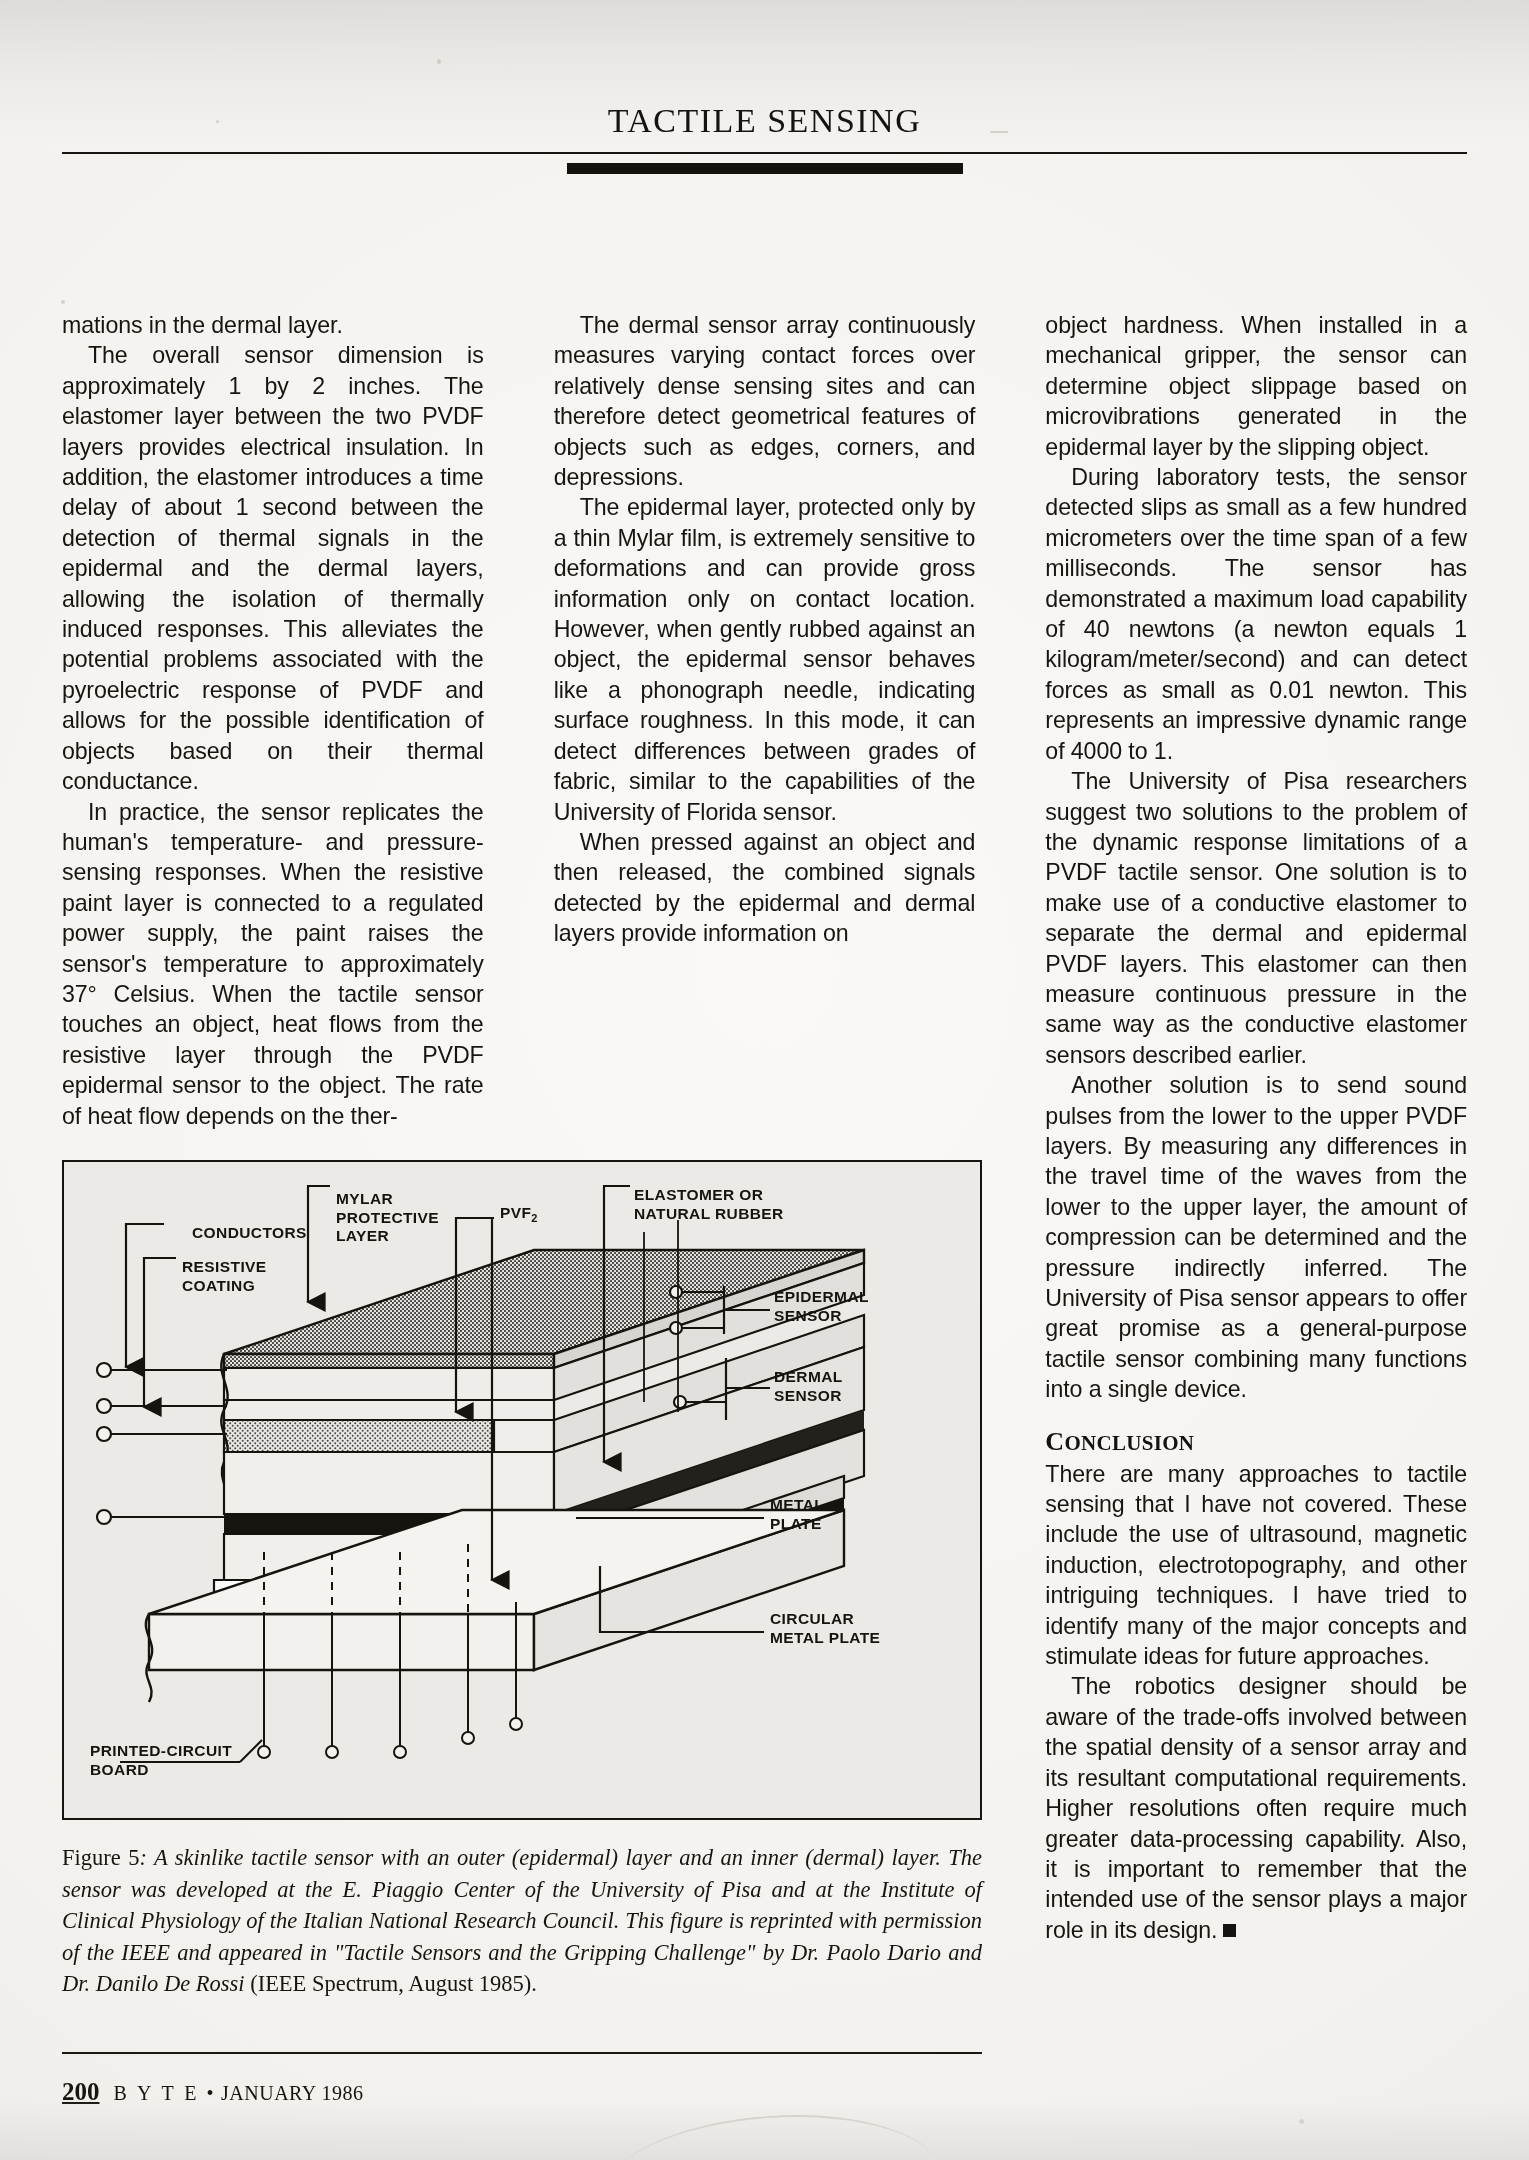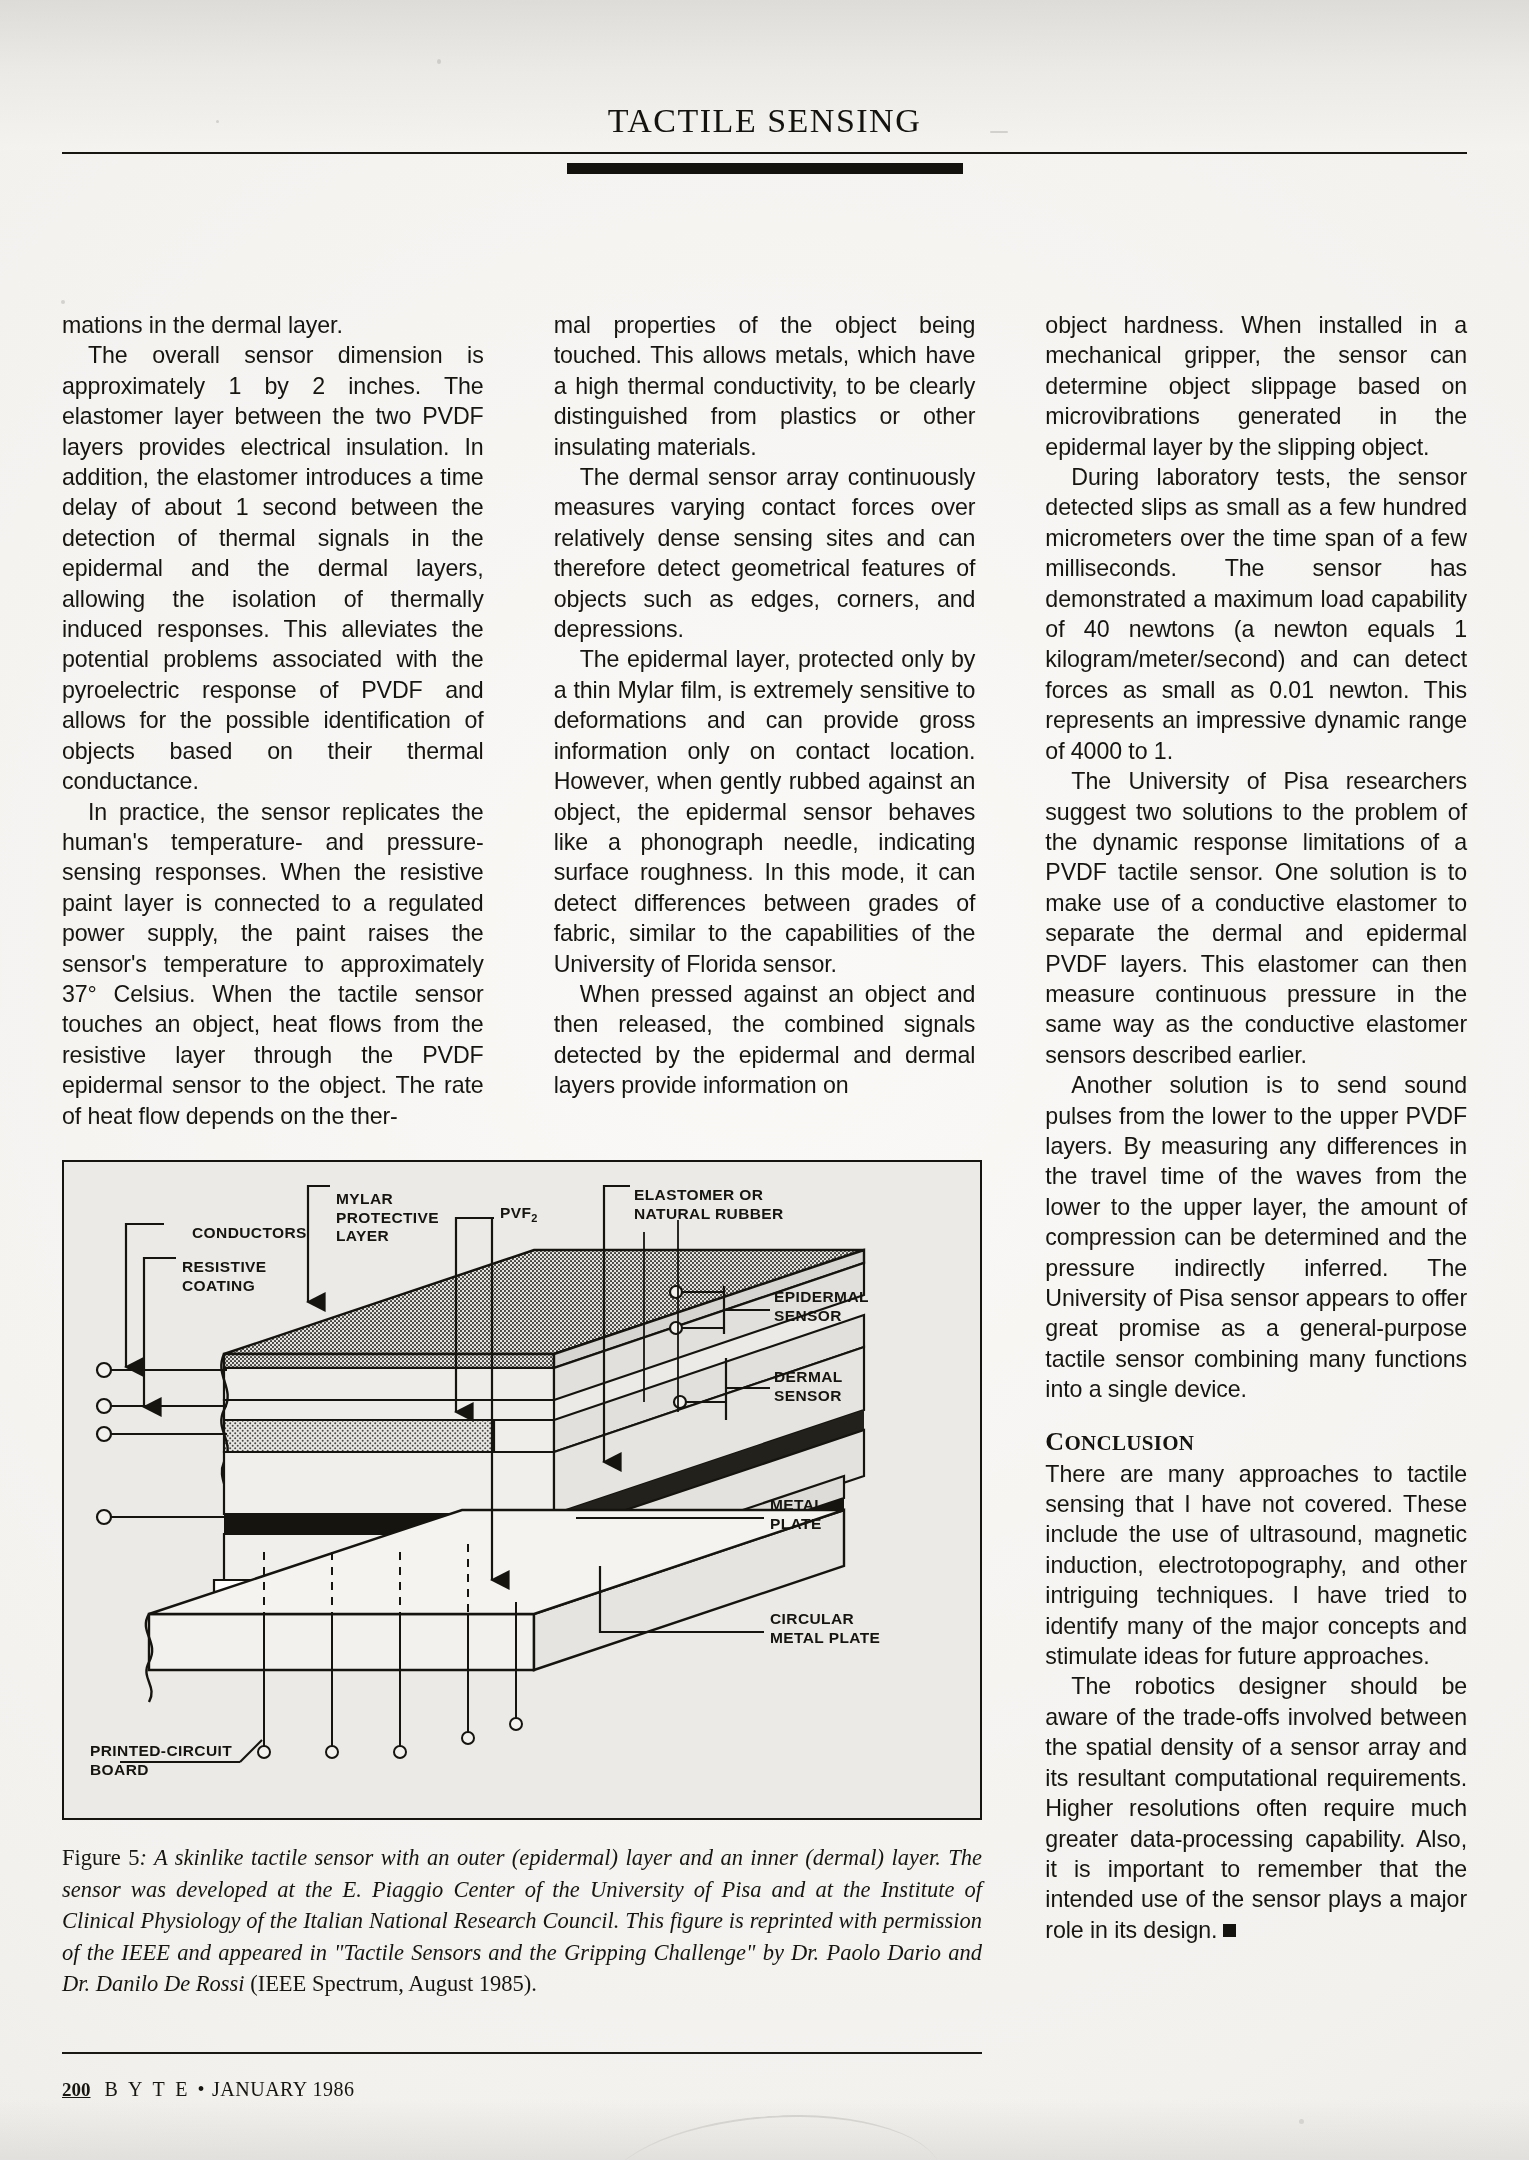--- a/index.html
+++ b/index.html
@@ -155,21 +155,21 @@
     background: #1a1812;
   }
   #footer {
     position: absolute;
     left: 62px; top: 2078px;
     font-family: "Liberation Serif", serif;
     font-size: 20px;
     color: #17150f;
     letter-spacing: .5px;
   }
-  #footer .pg { font-weight: bold; font-size: 19px; letter-spacing: 0; text-decoration: underline; }
+  #footer .pg { font-weight: bold; font-size: 25px; letter-spacing: 0; text-decoration: underline; }
   #footer .brand { letter-spacing: 3px; margin-left: 14px; }
   #footer .dot { margin: 0 7px; }
 
   
   .speck { position: absolute; background: #b9b7b2; border-radius: 50%; opacity: .55; }
   #binding-arc {
     position: absolute;
     left: 600px; bottom: -26px;
     width: 340px; height: 70px;
     border-top: 2px solid #cfcdc8;
@@ -193,21 +193,20 @@
 
   <div id="cols">
 
     <div class="col">
       <p>mations in the dermal layer.</p>
       <p class="ind">The overall sensor dimension is approximately 1 by 2 inches. The elastomer layer between the two PVDF layers provides electrical insulation. In addition, the elastomer introduces a time delay of about 1 second between the detection of thermal signals in the epidermal and the dermal layers, allowing the isolation of thermally induced responses. This alleviates the potential problems associated with the pyroelectric response of PVDF and allows for the possible identification of objects based on their thermal conductance.</p>
       <p class="ind">In practice, the sensor replicates the human's temperature- and pressure-sensing responses. When the resistive paint layer is connected to a regulated power supply, the paint raises the sensor's temperature to approximately 37° Celsius. When the tactile sensor touches an object, heat flows from the resistive layer through the PVDF epidermal sensor to the object. The rate of heat flow depends on the ther-</p>
     </div>
 
     <div class="col">
-      <p>mal properties of the object being touched. This allows metals, which have a high thermal conductivity, to be clearly distinguished from plastics or other insulating materials.</p>
       <p class="ind">The dermal sensor array continuously measures varying contact forces over relatively dense sensing sites and can therefore detect geometrical features of objects such as edges, corners, and depressions.</p>
       <p class="ind">The epidermal layer, protected only by a thin Mylar film, is extremely sensitive to deformations and can provide gross information only on contact location. However, when gently rubbed against an object, the epidermal sensor behaves like a phonograph needle, indicating surface roughness. In this mode, it can detect differences between grades of fabric, similar to the capabilities of the University of Florida sensor.</p>
       <p class="ind">When pressed against an object and then released, the combined signals detected by the epidermal and dermal layers provide information on</p>
     </div>
 
     <div class="col">
       <p>object hardness. When installed in a mechanical gripper, the sensor can determine object slippage based on microvibrations generated in the epidermal layer by the slipping object.</p>
       <p class="ind">During laboratory tests, the sensor detected slips as small as a few hundred micrometers over the time span of a few milliseconds. The sensor has demonstrated a maximum load capability of 40 newtons (a newton equals 1 kilogram/meter/second) and can detect forces as small as 0.01 newton. This represents an impressive dynamic range of 4000 to 1.</p>
       <p class="ind">The University of Pisa researchers suggest two solutions to the problem of the dynamic response limitations of a PVDF tactile sensor. One solution is to make use of a conductive elastomer to separate the dermal and epidermal PVDF layers. This elastomer can then measure continuous pressure in the same way as the conductive elastomer sensors described earlier.</p>
       <p class="ind">Another solution is to send sound pulses from the lower to the upper PVDF layers. By measuring any differences in the travel time of the waves from the lower to the upper layer, the amount of compression can be determined and the pressure indirectly inferred. The University of Pisa sensor appears to offer great promise as a general-purpose tactile sensor combining many functions into a single device.</p>

